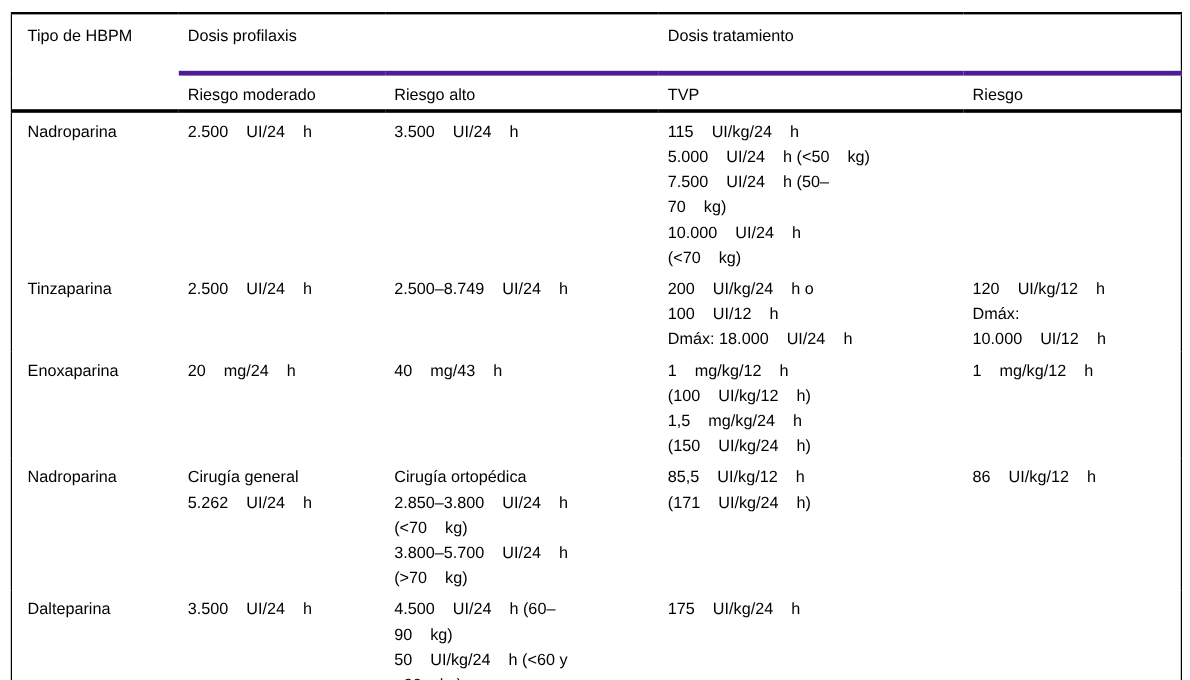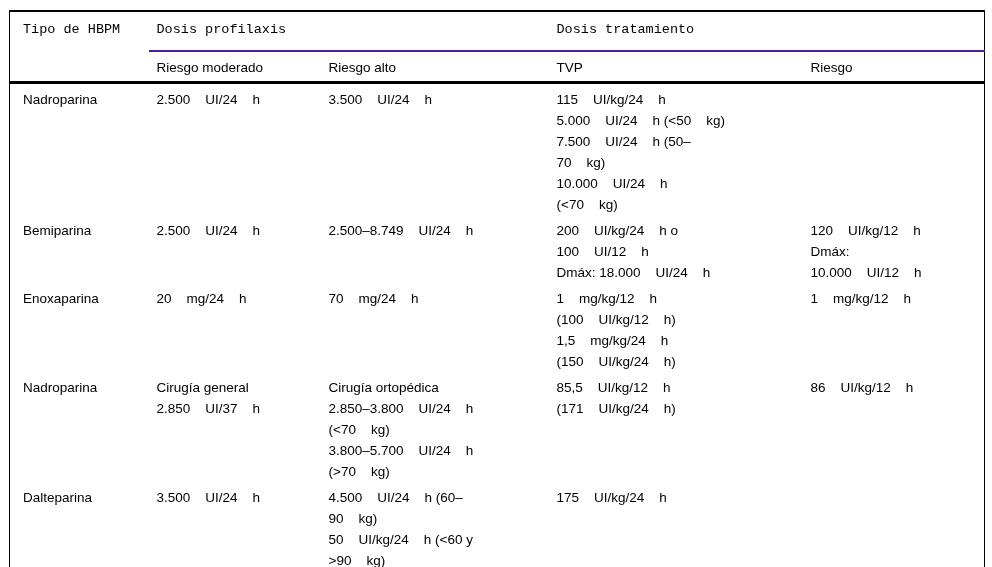--- a/index.html
+++ b/index.html
@@ -35,23 +35,23 @@
     font-weight: normal;
     text-align: left;
     vertical-align: top;
     padding: 0 6px 0 8px;
     white-space: pre-wrap;
     line-height: 21px;
     box-sizing: border-box;
     overflow: hidden;
   }
   th.c1, td.c1 { padding-left: 13px; }
-  tr.hrow1 { height: 40px; font-family: Liberation Mono, monospace; }
+  tr.hrow1 { height: 50px; }
   tr.hrow1 th { padding-top: 7px; }
-  tr.hrow1 th.group { border-bottom: 2px solid #4c1d95; }
+  tr.hrow1 th.group { border-bottom: 4px solid #4c1d95; }
   th.corner { border-bottom: 3px solid #000; }
   tr.hrow2 { height: 31px; }
   tr.hrow2 th { padding-top: 5px; border-bottom: 3px solid #000; }
   tbody td { padding-top: 5px; }
 </style>
 </head>
 <body>
 
 <div class="page">
   <table class="doses">
@@ -82,44 +82,44 @@
           <td>3.500    UI/24    h</td>
           <td>115    UI/kg/24    h
 5.000    UI/24    h (&lt;50    kg)
 7.500    UI/24    h (50–
 70    kg)
 10.000    UI/24    h
 (&lt;70    kg)</td>
           <td></td>
         </tr>
         <tr style="height: 65px;">
-          <td class="c1">Bemiparina</td>
+          <td class="c1">Tinzaparina</td>
           <td>2.500    UI/24    h</td>
           <td>2.500–8.749    UI/24    h</td>
           <td>200    UI/kg/24    h o
 100    UI/12    h
 Dmáx: 18.000    UI/24    h</td>
           <td>120    UI/kg/12    h
 Dmáx:
 10.000    UI/12    h</td>
         </tr>
         <tr style="height: 85px;">
           <td class="c1">Enoxaparina</td>
           <td>20    mg/24    h</td>
-          <td>70    mg/24    h</td>
+          <td>40    mg/43    h</td>
           <td>1    mg/kg/12    h
 (100    UI/kg/12    h)
 1,5    mg/kg/24    h
 (150    UI/kg/24    h)</td>
           <td>1    mg/kg/12    h</td>
         </tr>
         <tr style="height: 105px;">
           <td class="c1">Nadroparina</td>
           <td>Cirugía general
-2.850    UI/37    h</td>
+5.262    UI/24    h</td>
           <td>Cirugía ortopédica
 2.850–3.800    UI/24    h
 (&lt;70    kg)
 3.800–5.700    UI/24    h
 (&gt;70    kg)</td>
           <td>85,5    UI/kg/12    h
 (171    UI/kg/24    h)</td>
           <td>86    UI/kg/12    h</td>
         </tr>
         <tr style="height: 93px;">

